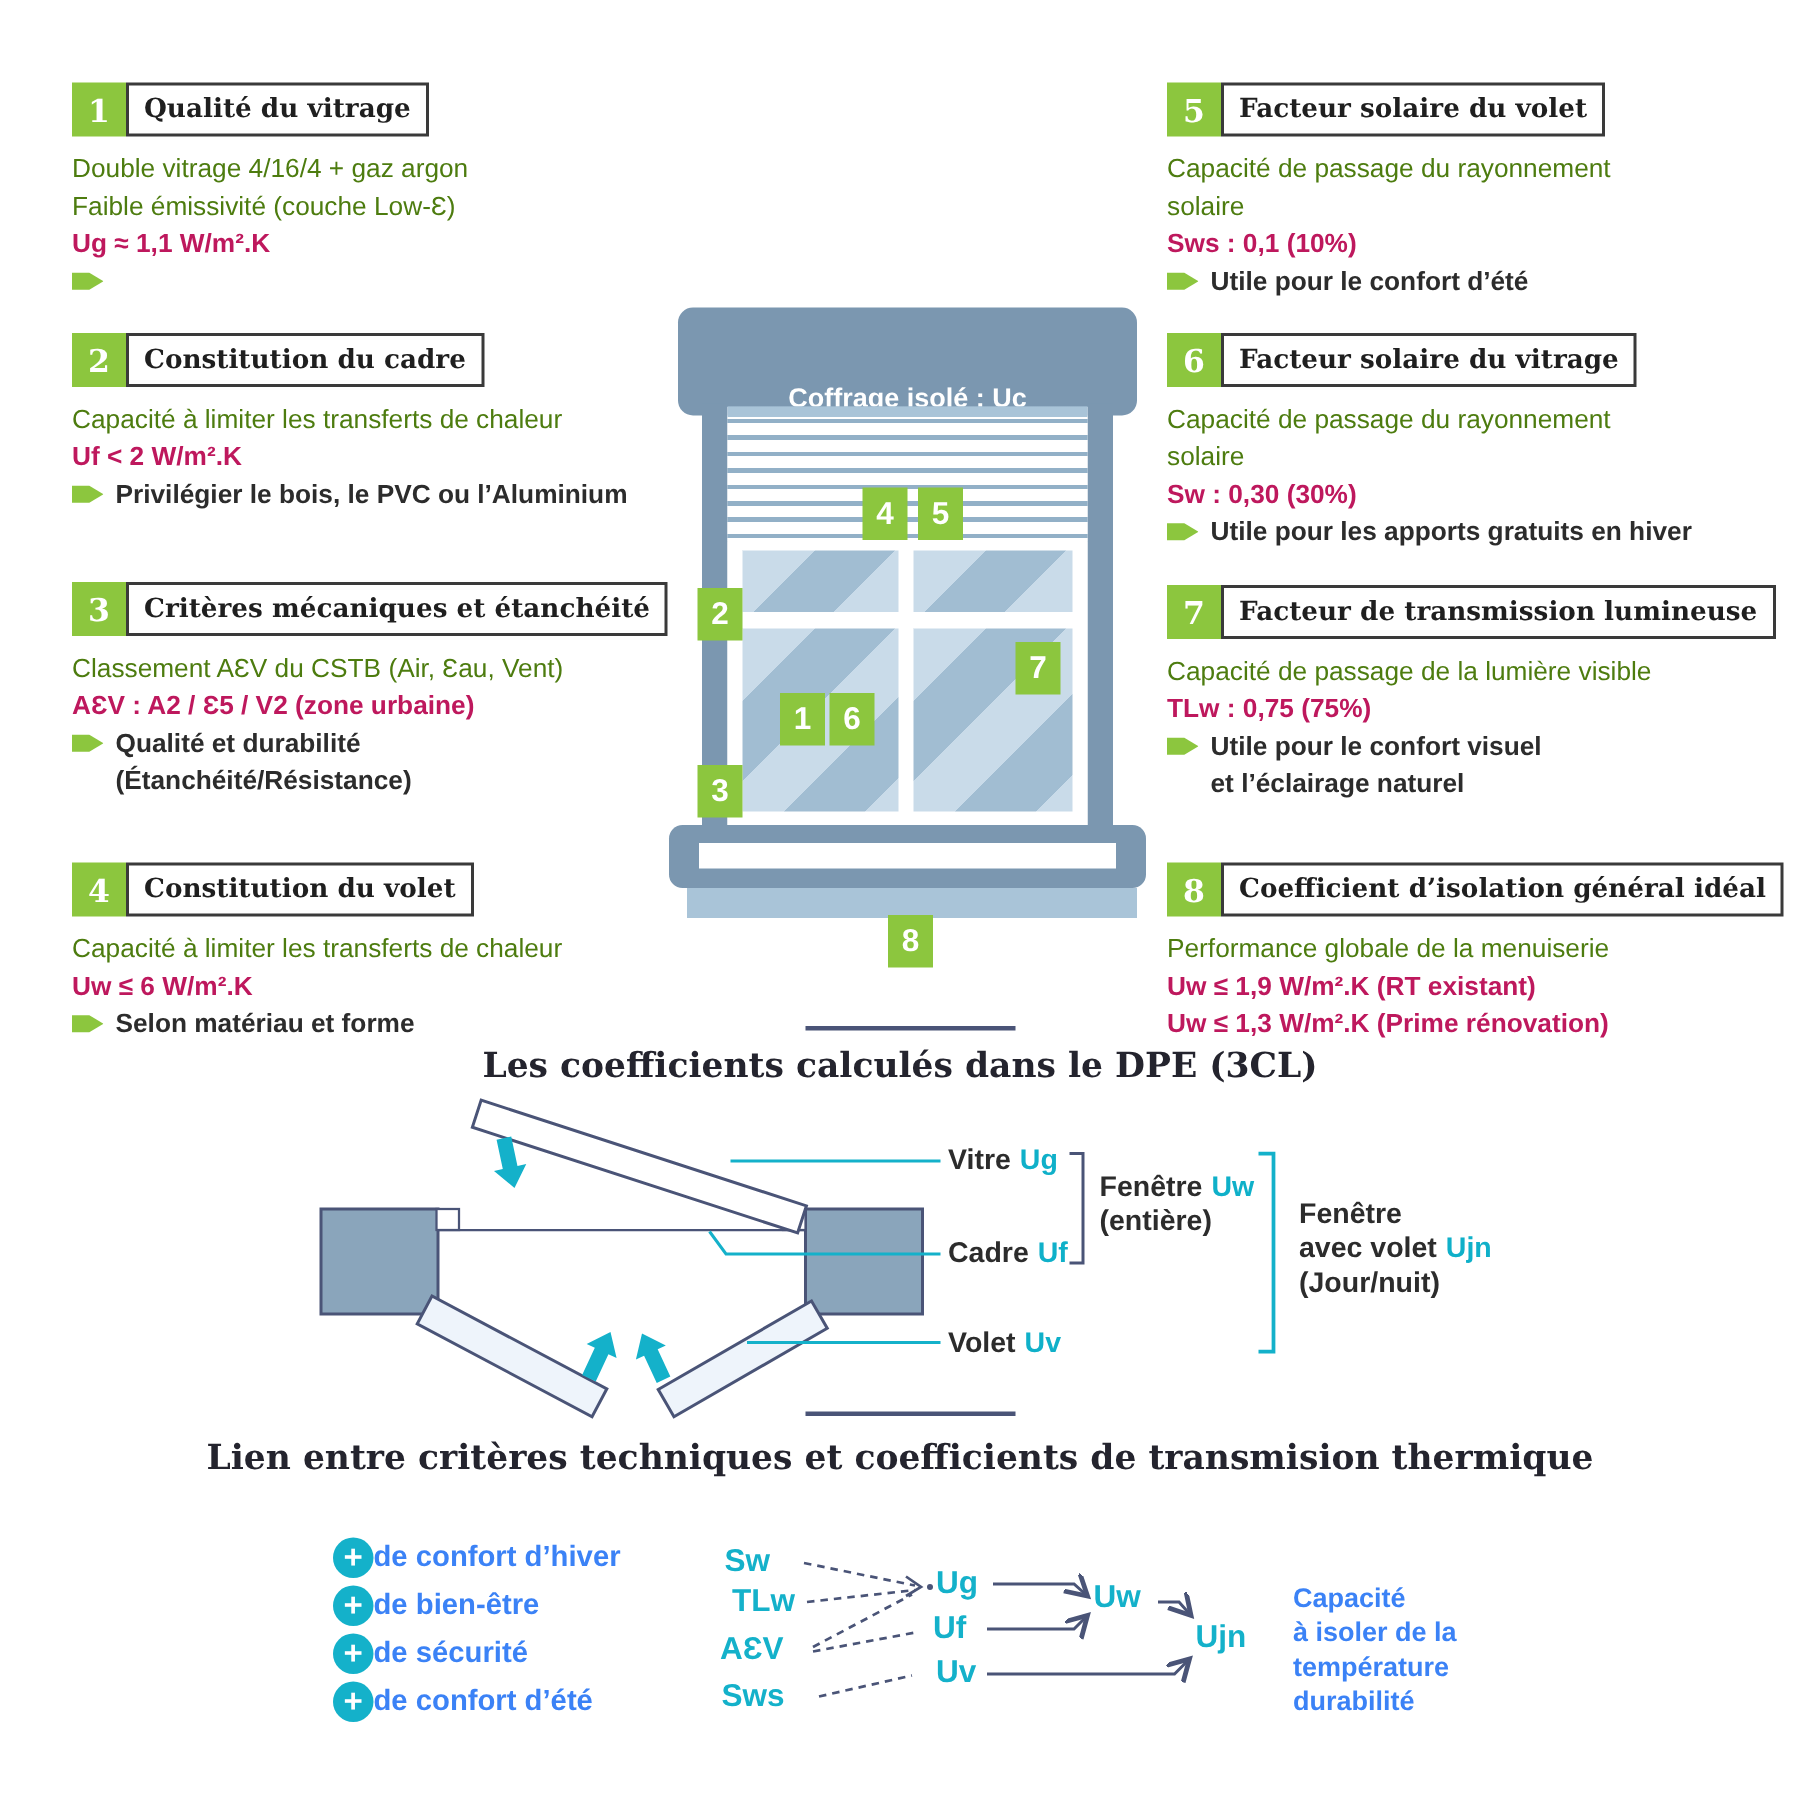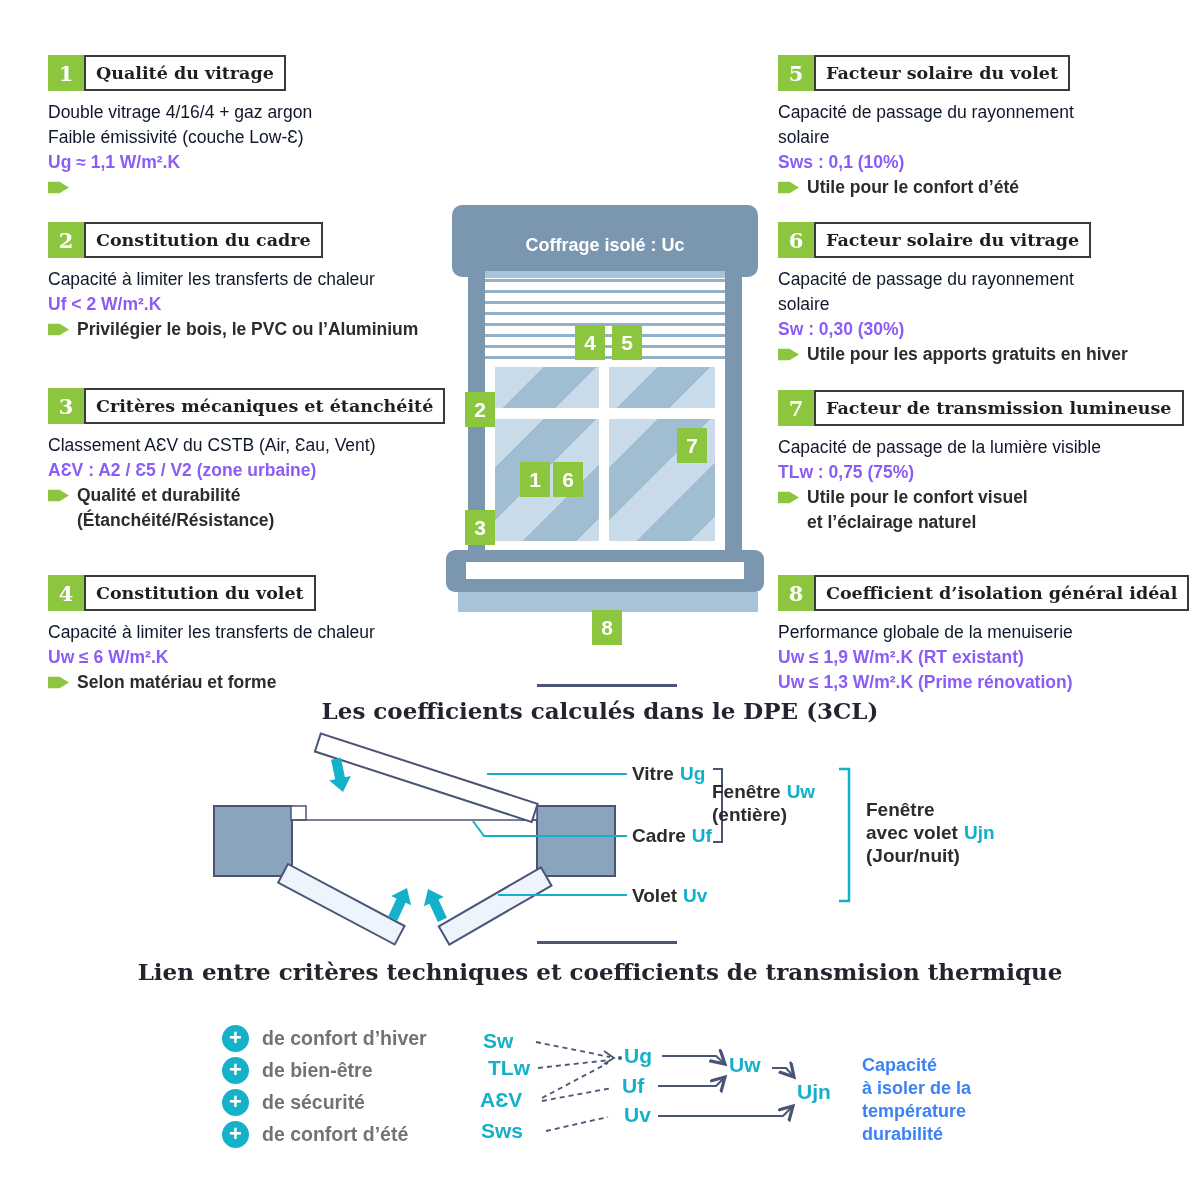--- a/index.html
+++ b/index.html
@@ -9,33 +9,33 @@
 
   
   .section { position:absolute; width:445px; }
   .sec-head { display:flex; align-items:stretch; height:36px; margin-bottom:9px; }
   .sec-num  { width:36px; flex:0 0 36px; background:#8cc63e; color:#fff;
               font-family:"DejaVu Serif", serif; font-weight:bold; font-size:21px;
               display:flex; align-items:center; justify-content:center; }
   .sec-title{ border:2px solid #3a3a3a; background:#fff; display:flex; align-items:center;
               padding:0 10px; font-family:"DejaVu Serif", serif; font-weight:bold;
               font-size:17.5px; color:#1f1f1f; white-space:nowrap; }
-  .sec-body { font-size:17.5px; color:#0f172a; line-height:25px; }
-  .sec-value{ font-size:17.5px; font-weight:bold; color:#8b5cf6; line-height:25px; }
+  .sec-body { font-size:17.5px; color:#4d7c0f; line-height:25px; }
+  .sec-value{ font-size:17.5px; font-weight:bold; color:#be185d; line-height:25px; }
   .bullet   { display:flex; align-items:flex-start; font-size:17.5px; font-weight:bold;
               color:#2c2c2c; line-height:25px; }
   .arrow-bullet { flex:0 0 auto; width:21px; height:15px; background:#8cc63e; margin:5px 8px 0 0;
               clip-path:polygon(0 12%,55% 12%,100% 50%,55% 88%,0 88%); }
   .bullet-cont { margin-left:29px; font-size:17.5px; font-weight:bold; color:#2c2c2c; line-height:25px; }
 
   
   .window { position:absolute; left:452px; top:205px; width:312px; height:460px; }
   .coffrage { position:absolute; left:0; top:0; width:306px; height:72px; background:#7b97b0;
               border-radius:10px; display:flex; align-items:flex-end; justify-content:center;
-              padding-bottom:21px; color:#fff; font-weight:bold; font-size:18px; }
+              padding-bottom:1px; color:#fff; font-weight:bold; font-size:18px; }
   .jamb { position:absolute; top:64px; width:17px; height:286px; background:#7b97b0; }
   .jamb.left { left:16px; } .jamb.right { left:273px; }
   .slats { position:absolute; left:33px; top:66px; width:240px; height:90px;
            background:repeating-linear-gradient(to bottom,#ffffff 0 8px,#92b0c7 8px 11px); }
   .slats-top { position:absolute; left:0; top:0; width:100%; height:7px; background:#a9c4d8; }
   .winframe { position:absolute; left:33px; top:156px; width:240px; height:192px; background:#ffffff; }
   .pane { position:absolute; background:repeating-linear-gradient(135deg,#c9dbe9 0 34px,#a1bdd2 34px 72px); }
   .pane.tl { left:10px;  top:6px;  width:104px; height:41px; }
   .pane.tr { left:124px; top:6px;  width:106px; height:41px; }
   .pane.bl { left:10px;  top:58px; width:104px; height:122px; }
@@ -56,21 +56,21 @@
   .cs-label { position:absolute; font-weight:bold; font-size:19px; color:#2c2c2c; line-height:23px; }
   .cy { color:#0fb0c9; }
   .sp { margin-right:6px; }
 
   
   .benefits { position:absolute; left:222px; top:1022px; }
   .benefit { display:flex; align-items:center; height:32px; }
   .plus-ic { width:27px; height:27px; border-radius:50%; background:#14b1ca; color:#fff;
              display:flex; align-items:center; justify-content:center; font-size:22px;
              font-weight:bold; flex:0 0 27px; line-height:1; }
-  .benefit-label { margin-left:13px; font-weight:bold; font-size:19.5px; color:#737373; }
+  .benefit-label { font-weight:bold; font-size:19.5px; color:#3b82f6; }
   .flow-label { position:absolute; font-weight:bold; font-size:21px; color:#14b1ca; }
   .flow-caption { position:absolute; left:862px; top:1054px; font-weight:bold; font-size:18px;
                   color:#3b82f6; line-height:23px; }
   svg.layer { position:absolute; left:0; }
 </style>
 </head>
 <body>
 
 <div class="canvas">
 
@@ -250,21 +250,21 @@
 
   <div class="cs-label" style="left:632px; top:762px;">
     <span class="sp">Vitre</span><span class="cy">Ug</span>
   </div>
   <div class="cs-label" style="left:632px; top:824px;">
     <span class="sp">Cadre</span><span class="cy">Uf</span>
   </div>
   <div class="cs-label" style="left:632px; top:884px;">
     <span class="sp">Volet</span><span class="cy">Uv</span>
   </div>
-  <div class="cs-label" style="left:712px; top:780px;">
+  <div class="cs-label" style="left:733px; top:780px;">
     <div><span class="sp">Fenêtre</span><span class="cy">Uw</span></div>
     <div>(entière)</div>
   </div>
   <div class="cs-label" style="left:866px; top:798px;">
     <div>Fenêtre</div>
     <div><span class="sp">avec volet</span><span class="cy">Ujn</span></div>
     <div>(Jour/nuit)</div>
   </div>
 
   <div class="divider" style="left:537px; top:941px;"></div>

